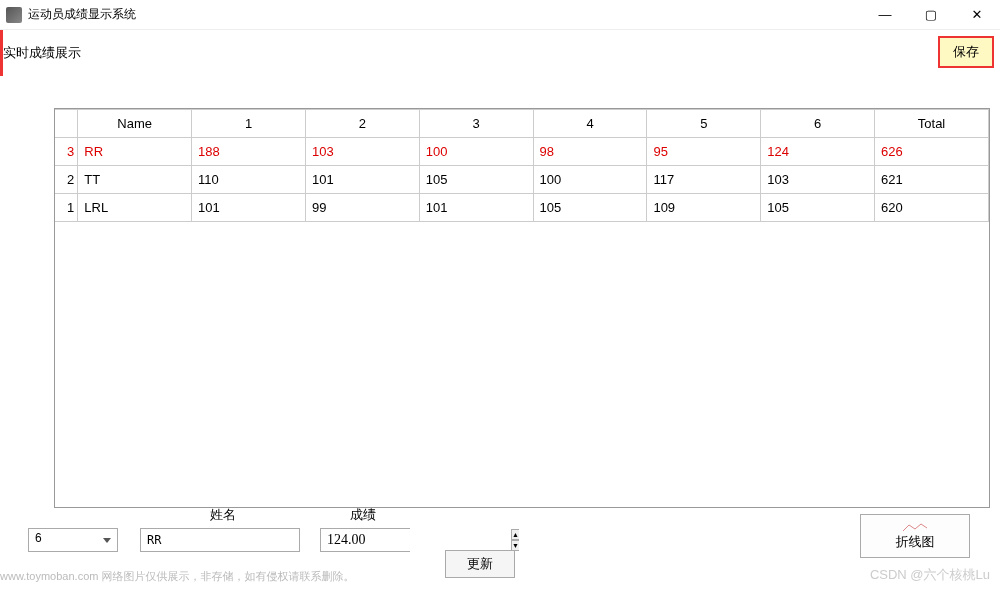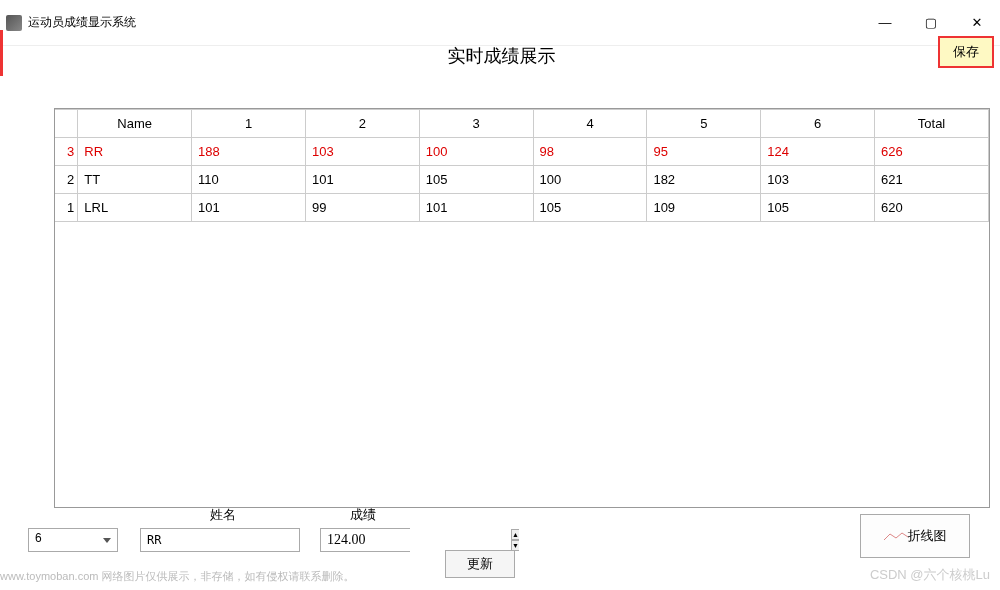--- a/index.html
+++ b/index.html
@@ -6,21 +6,21 @@
     body {
       font-family: "Microsoft YaHei", sans-serif;
       font-size: 13px;
       background: #fff;
       width: 1000px;
       height: 590px;
       position: relative;
       overflow: hidden;
     }
     .titlebar {
-      height: 46px;
+      height: 30px;
       display: flex;
       align-items: center;
       background: #fff;
       border-bottom: 1px solid #eee;
     }
     .titlebar .app-icon {
       width: 16px; height: 16px;
       margin: 0 6px;
       background: linear-gradient(135deg, #555, #888);
       border-radius: 2px;
@@ -37,22 +37,22 @@
       top: 30px; left: 0; right: 0; bottom: 0;
     }
     .top-row {
       position: relative;
       height: 46px;
       border-left: 3px solid #e33;
     }
     .subtitle {
       position: absolute;
       left: 0; right: 0; top: 14px;
-      text-align: center;
-      font-size: 18px;
+      text-align: left;
+      font-size: 13px;
     }
     .save-btn {
       position: absolute;
       right: 6px; top: 6px;
       width: 56px; height: 32px;
       border: 2px solid #e33;
       background: #fef9c3;
       display: flex; align-items: center; justify-content: center;
       font-size: 13px;
     }
@@ -147,21 +147,21 @@
       display: flex; align-items: center; justify-content: center;
       font-size: 13px;
       margin-top: 24px;
     }
     .chart-btn {
       position: absolute;
       right: 14px; top: 14px;
       width: 110px; height: 44px;
       border: 1px solid #aaa;
       background: #fdfdfd;
-      display: flex; flex-direction: row;
+      display: flex; flex-direction: column;
       align-items: center; justify-content: center;
       font-size: 13px;
     }
     .chart-icon {
       width: 24px; height: 10px; margin-bottom: 2px;
       position: relative;
     }
     .chart-icon svg { width: 100%; height: 100%; }
     .watermark-left {
       position: absolute;
@@ -230,21 +230,21 @@
             <td>124</td>
             <td>626</td>
           </tr>
           <tr>
             <td class="rowhead">2</td>
             <td>TT</td>
             <td>110</td>
             <td>101</td>
             <td>105</td>
             <td>100</td>
-            <td>182</td>
+            <td>117</td>
             <td>103</td>
             <td>621</td>
           </tr>
           <tr>
             <td class="rowhead">1</td>
             <td>LRL</td>
             <td>101</td>
             <td>99</td>
             <td>101</td>
             <td>105</td>

